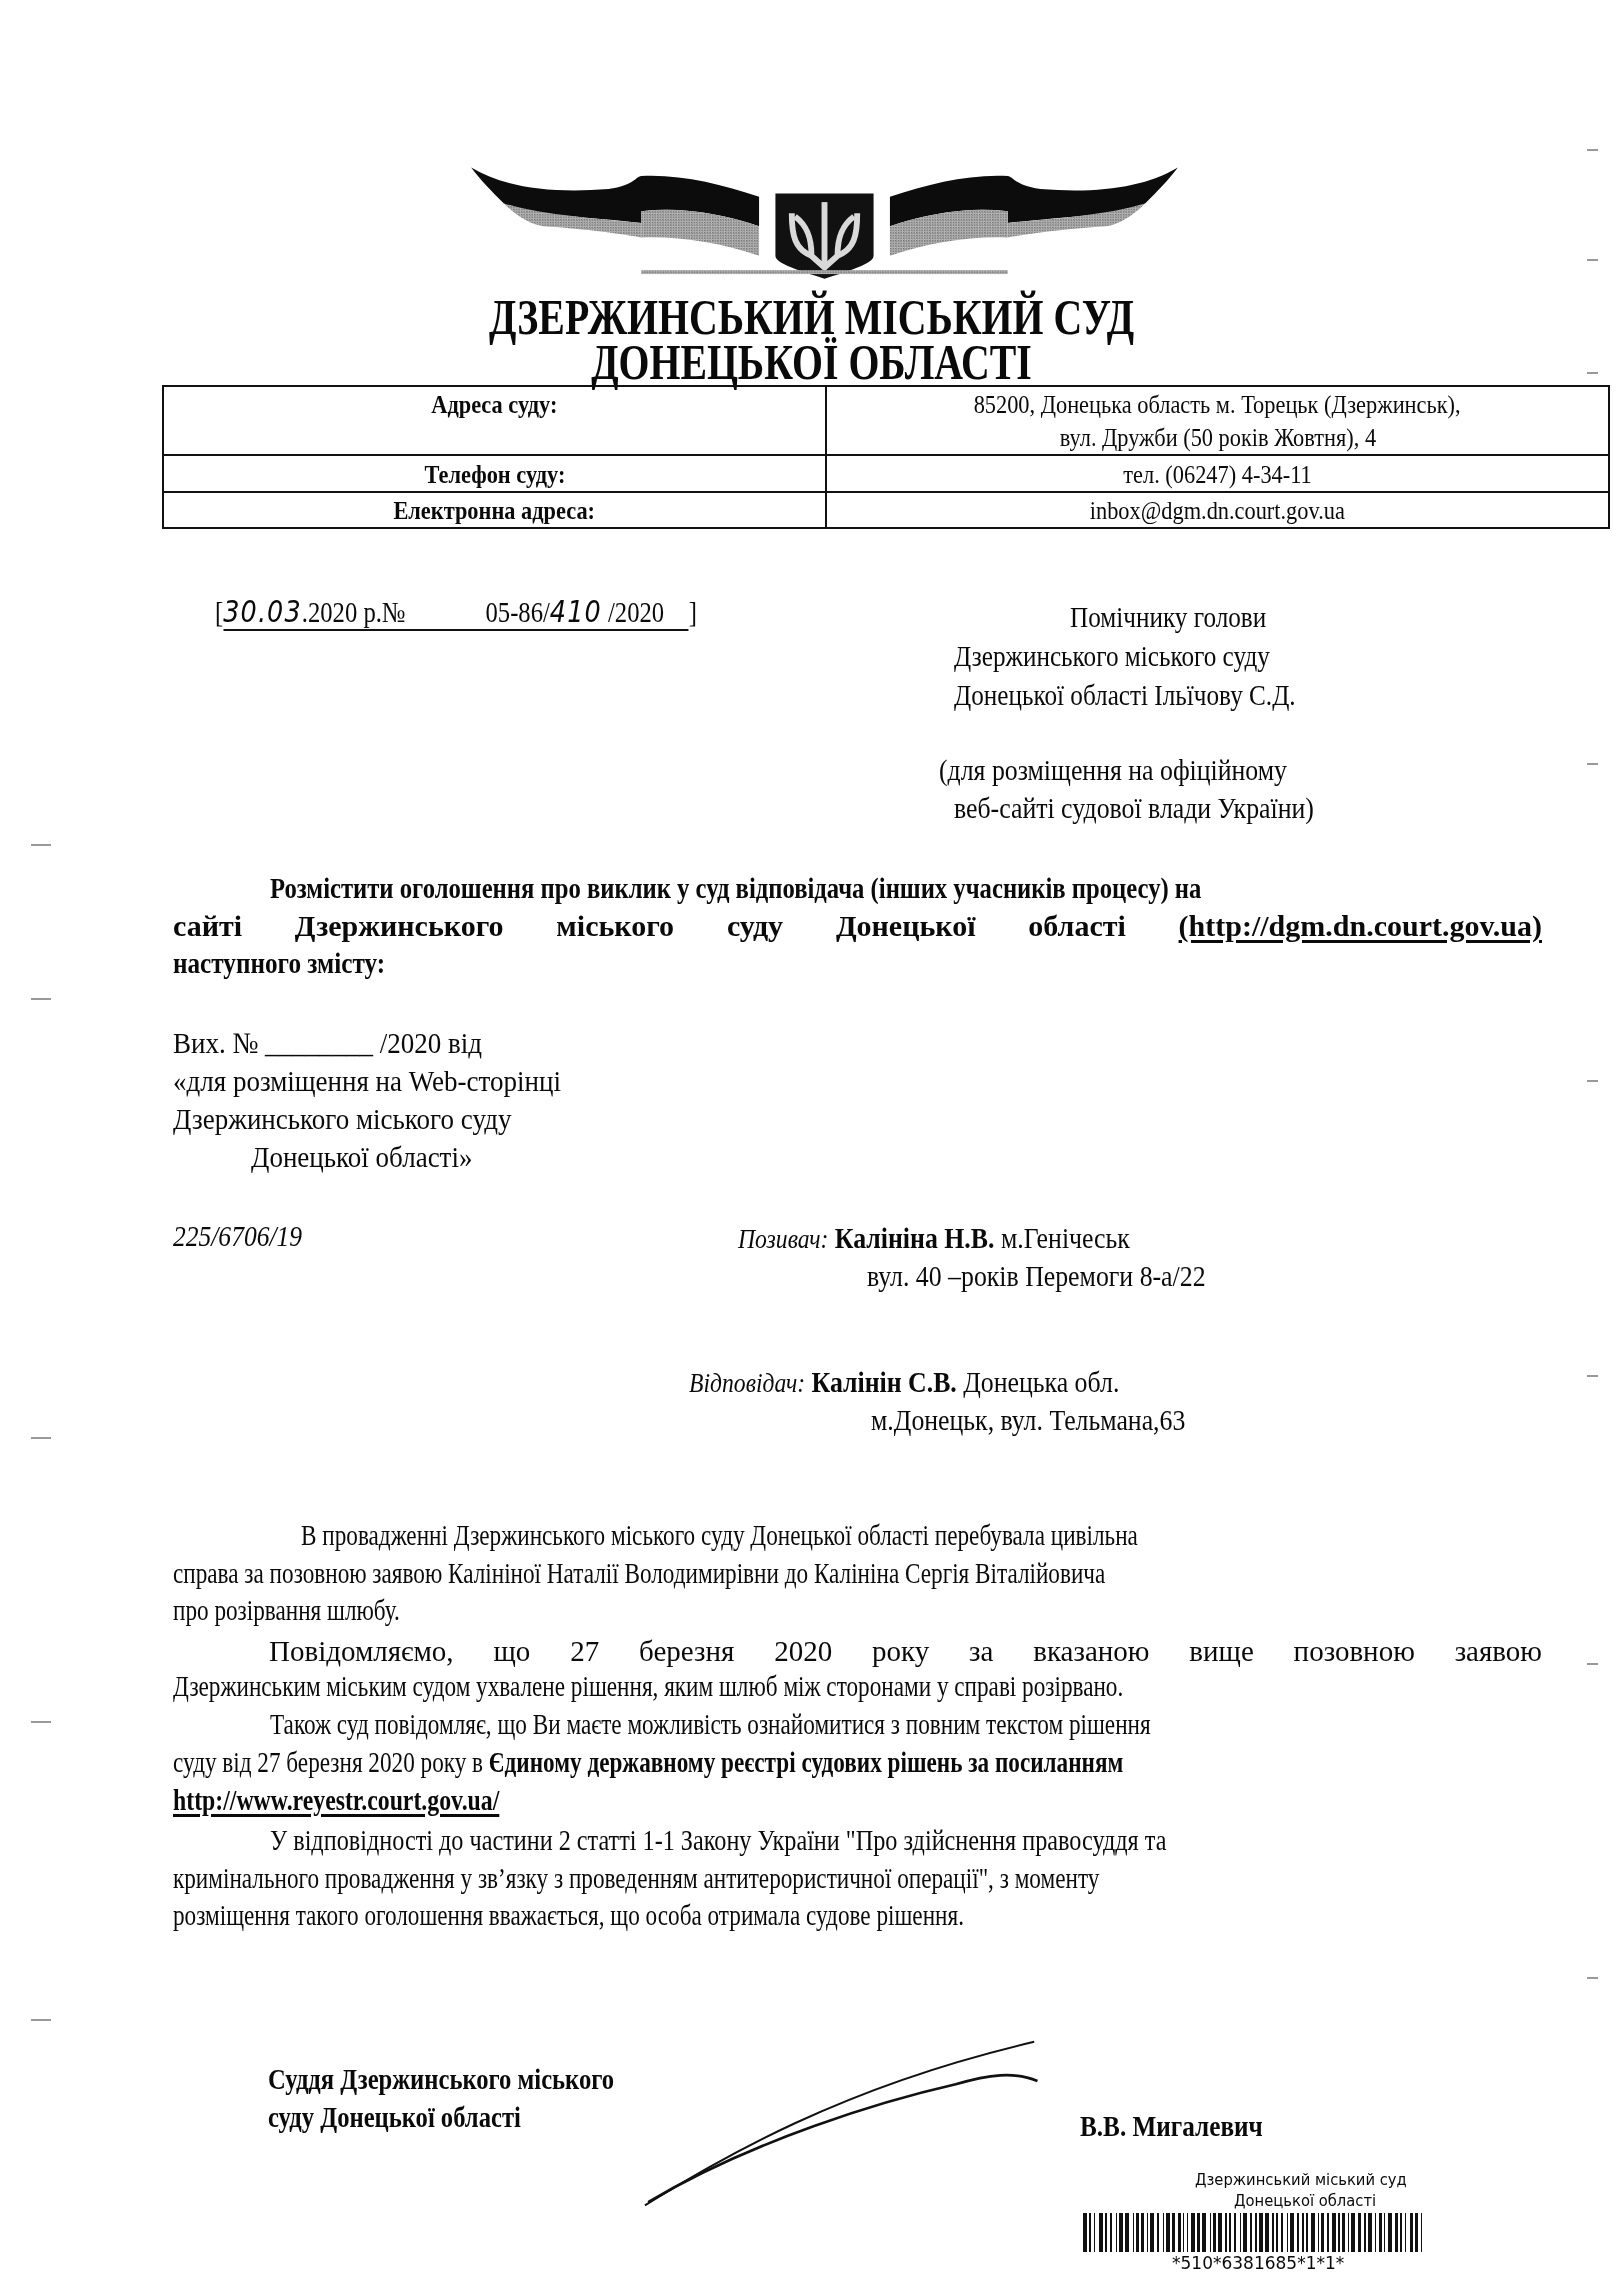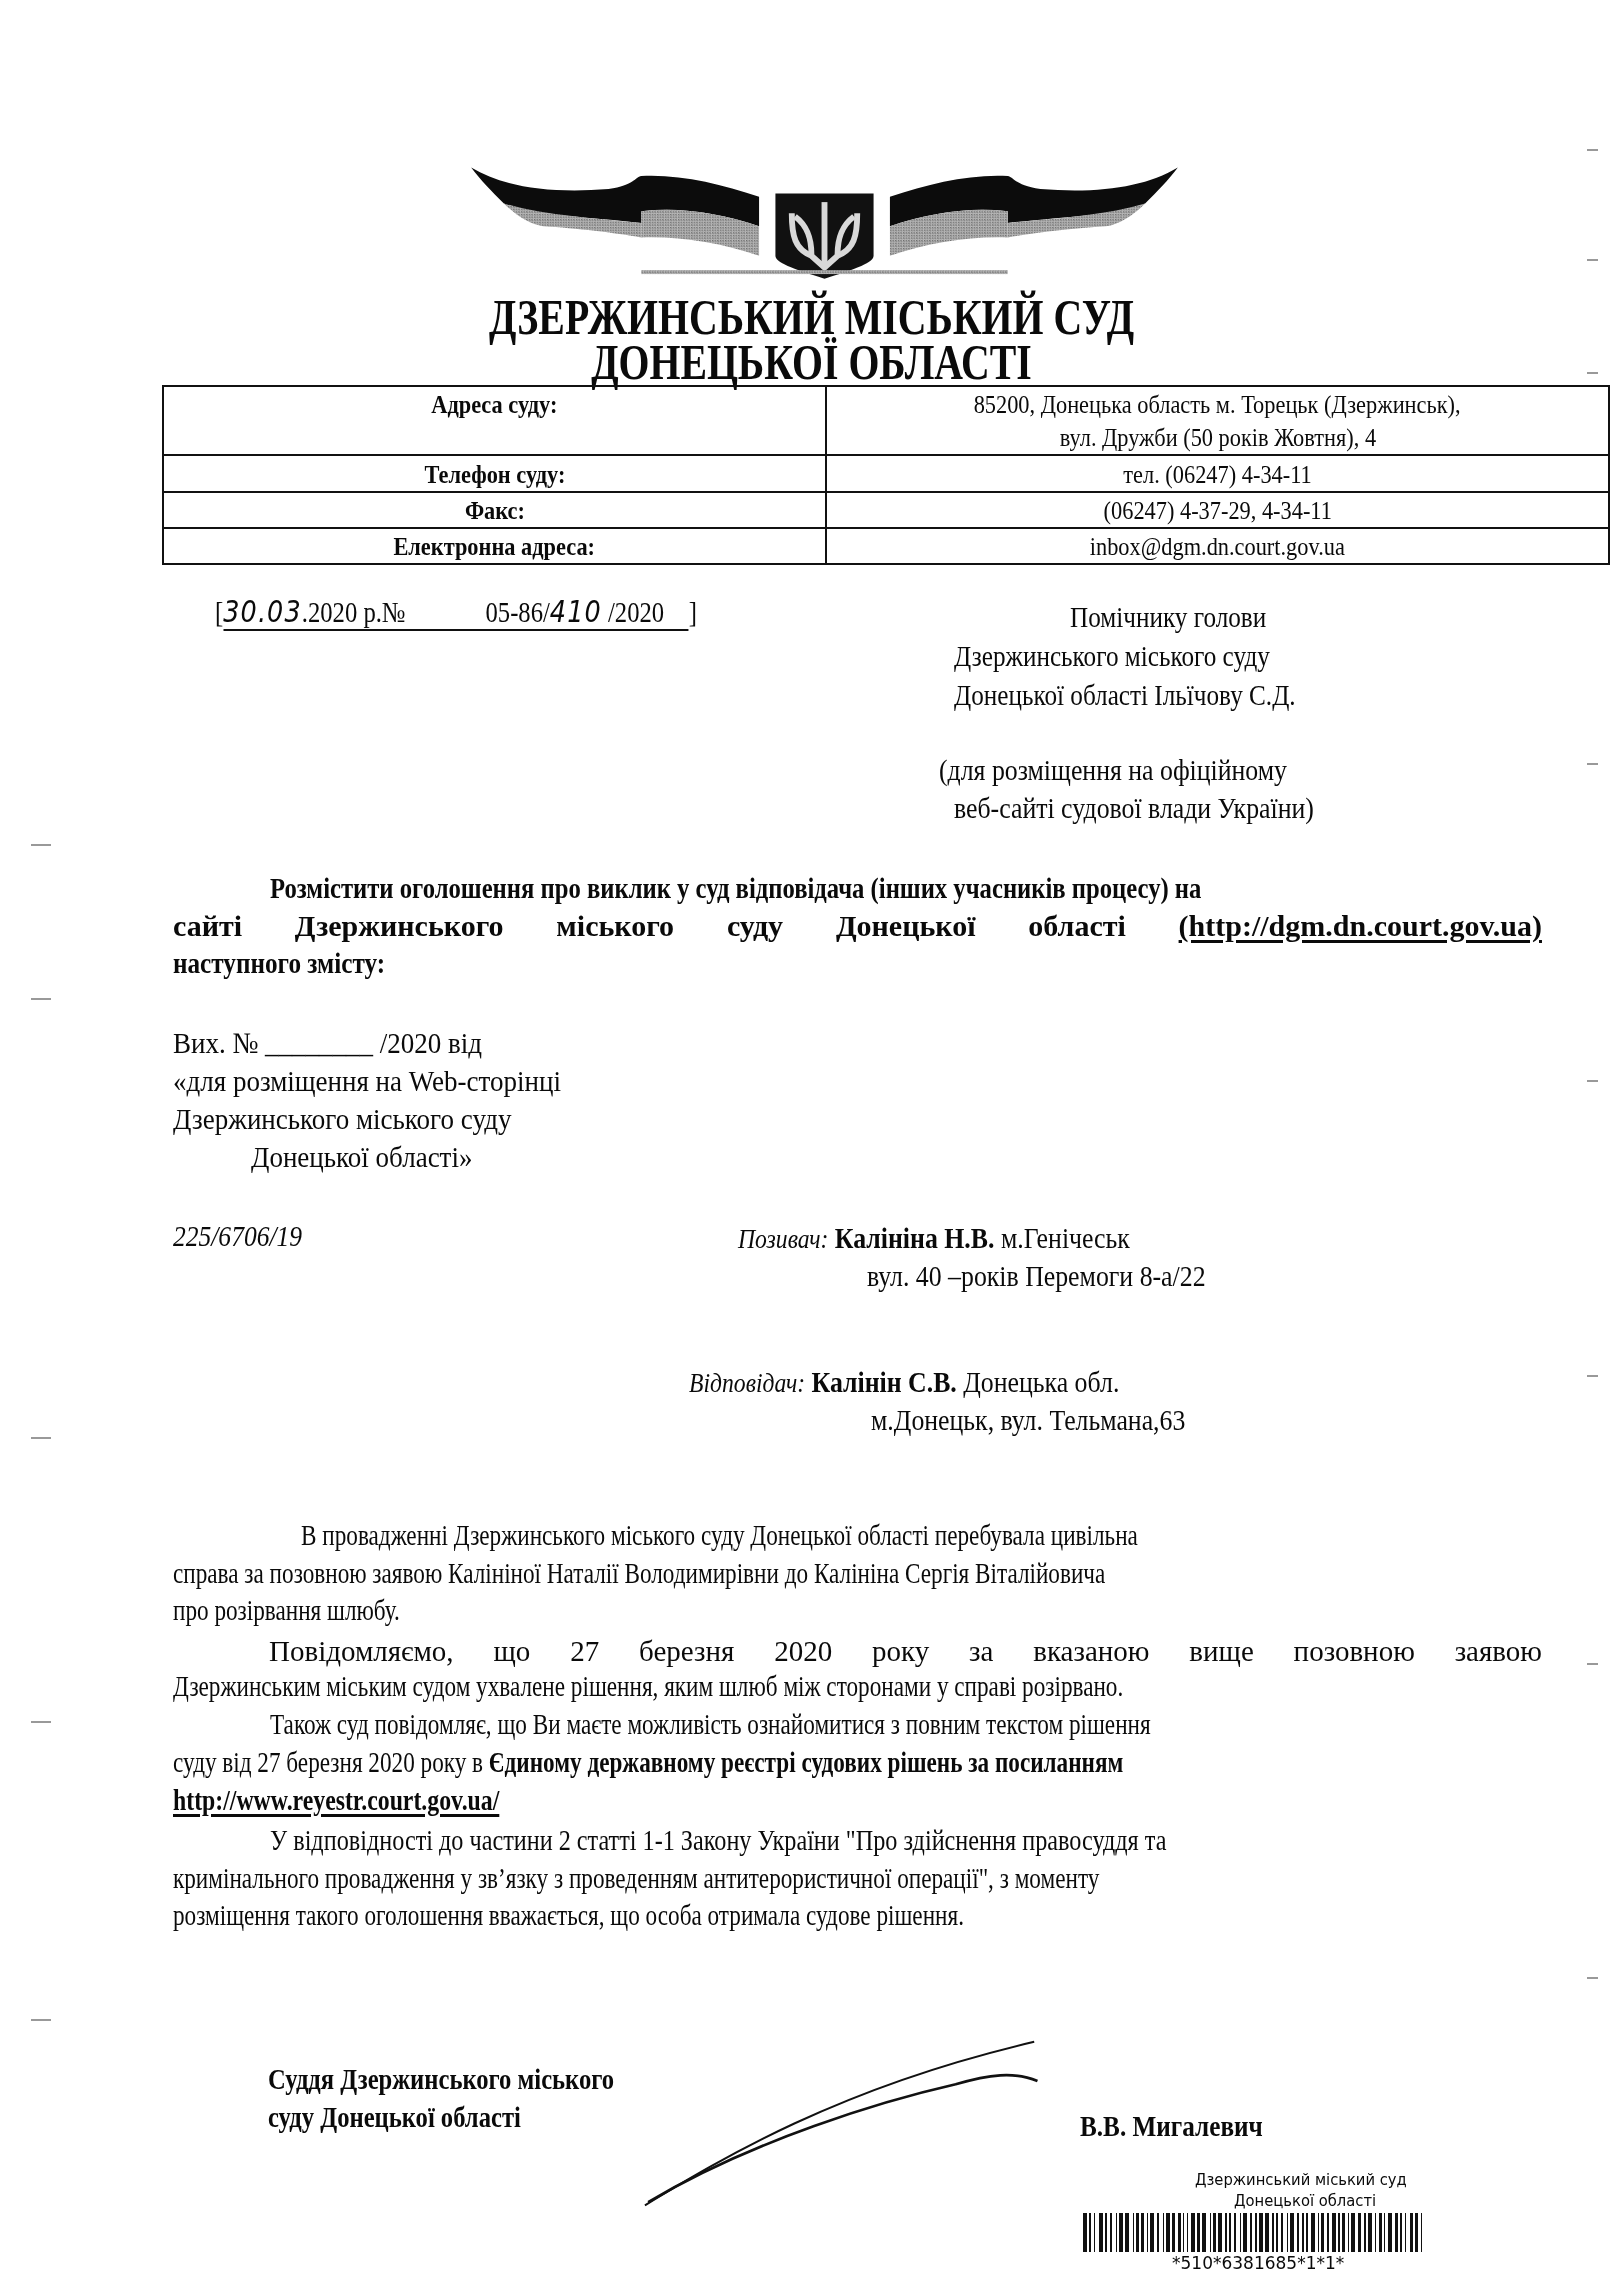--- a/index.html
+++ b/index.html
@@ -108,24 +108,20 @@
     <td>
       <span>85200, Донецька область м. Торецьк (Дзержинськ),</span><br>
       <span>вул. Дружби (50 років Жовтня),  4</span>
     </td>
   </tr>
   <tr style="height:35px;">
     <td class="lbl"><span>Телефон суду:</span></td>
     <td><span>тел. (06247) 4-34-11</span></td>
   </tr>
   <tr style="height:35px;">
-    <td class="lbl"><span>Факс:</span></td>
-    <td><span>(06247) 4-37-29, 4-34-11</span></td>
-  </tr>
-  <tr style="height:35px;">
     <td class="lbl"><span>Електронна адреса:</span></td>
     <td><span>inbox@dgm.dn.court.gov.ua</span></td>
   </tr>
 </tbody>
   </table>
 
 <div id="ref-line" class="abs">
   <span class="cond" style="transform:scaleX(0.85);">
     <span>[</span><span class="ul"><span class="hand">30.03</span><span>.2020 р.№</span>&nbsp;&nbsp;&nbsp;&nbsp;&nbsp;&nbsp;&nbsp;&nbsp;&nbsp;&nbsp;&nbsp;&nbsp;&nbsp;<span>05-86/</span><span class="hand">410</span>&nbsp;<span>/2020</span>&nbsp;&nbsp;&nbsp;&nbsp;</span><span>]</span>
   </span>

